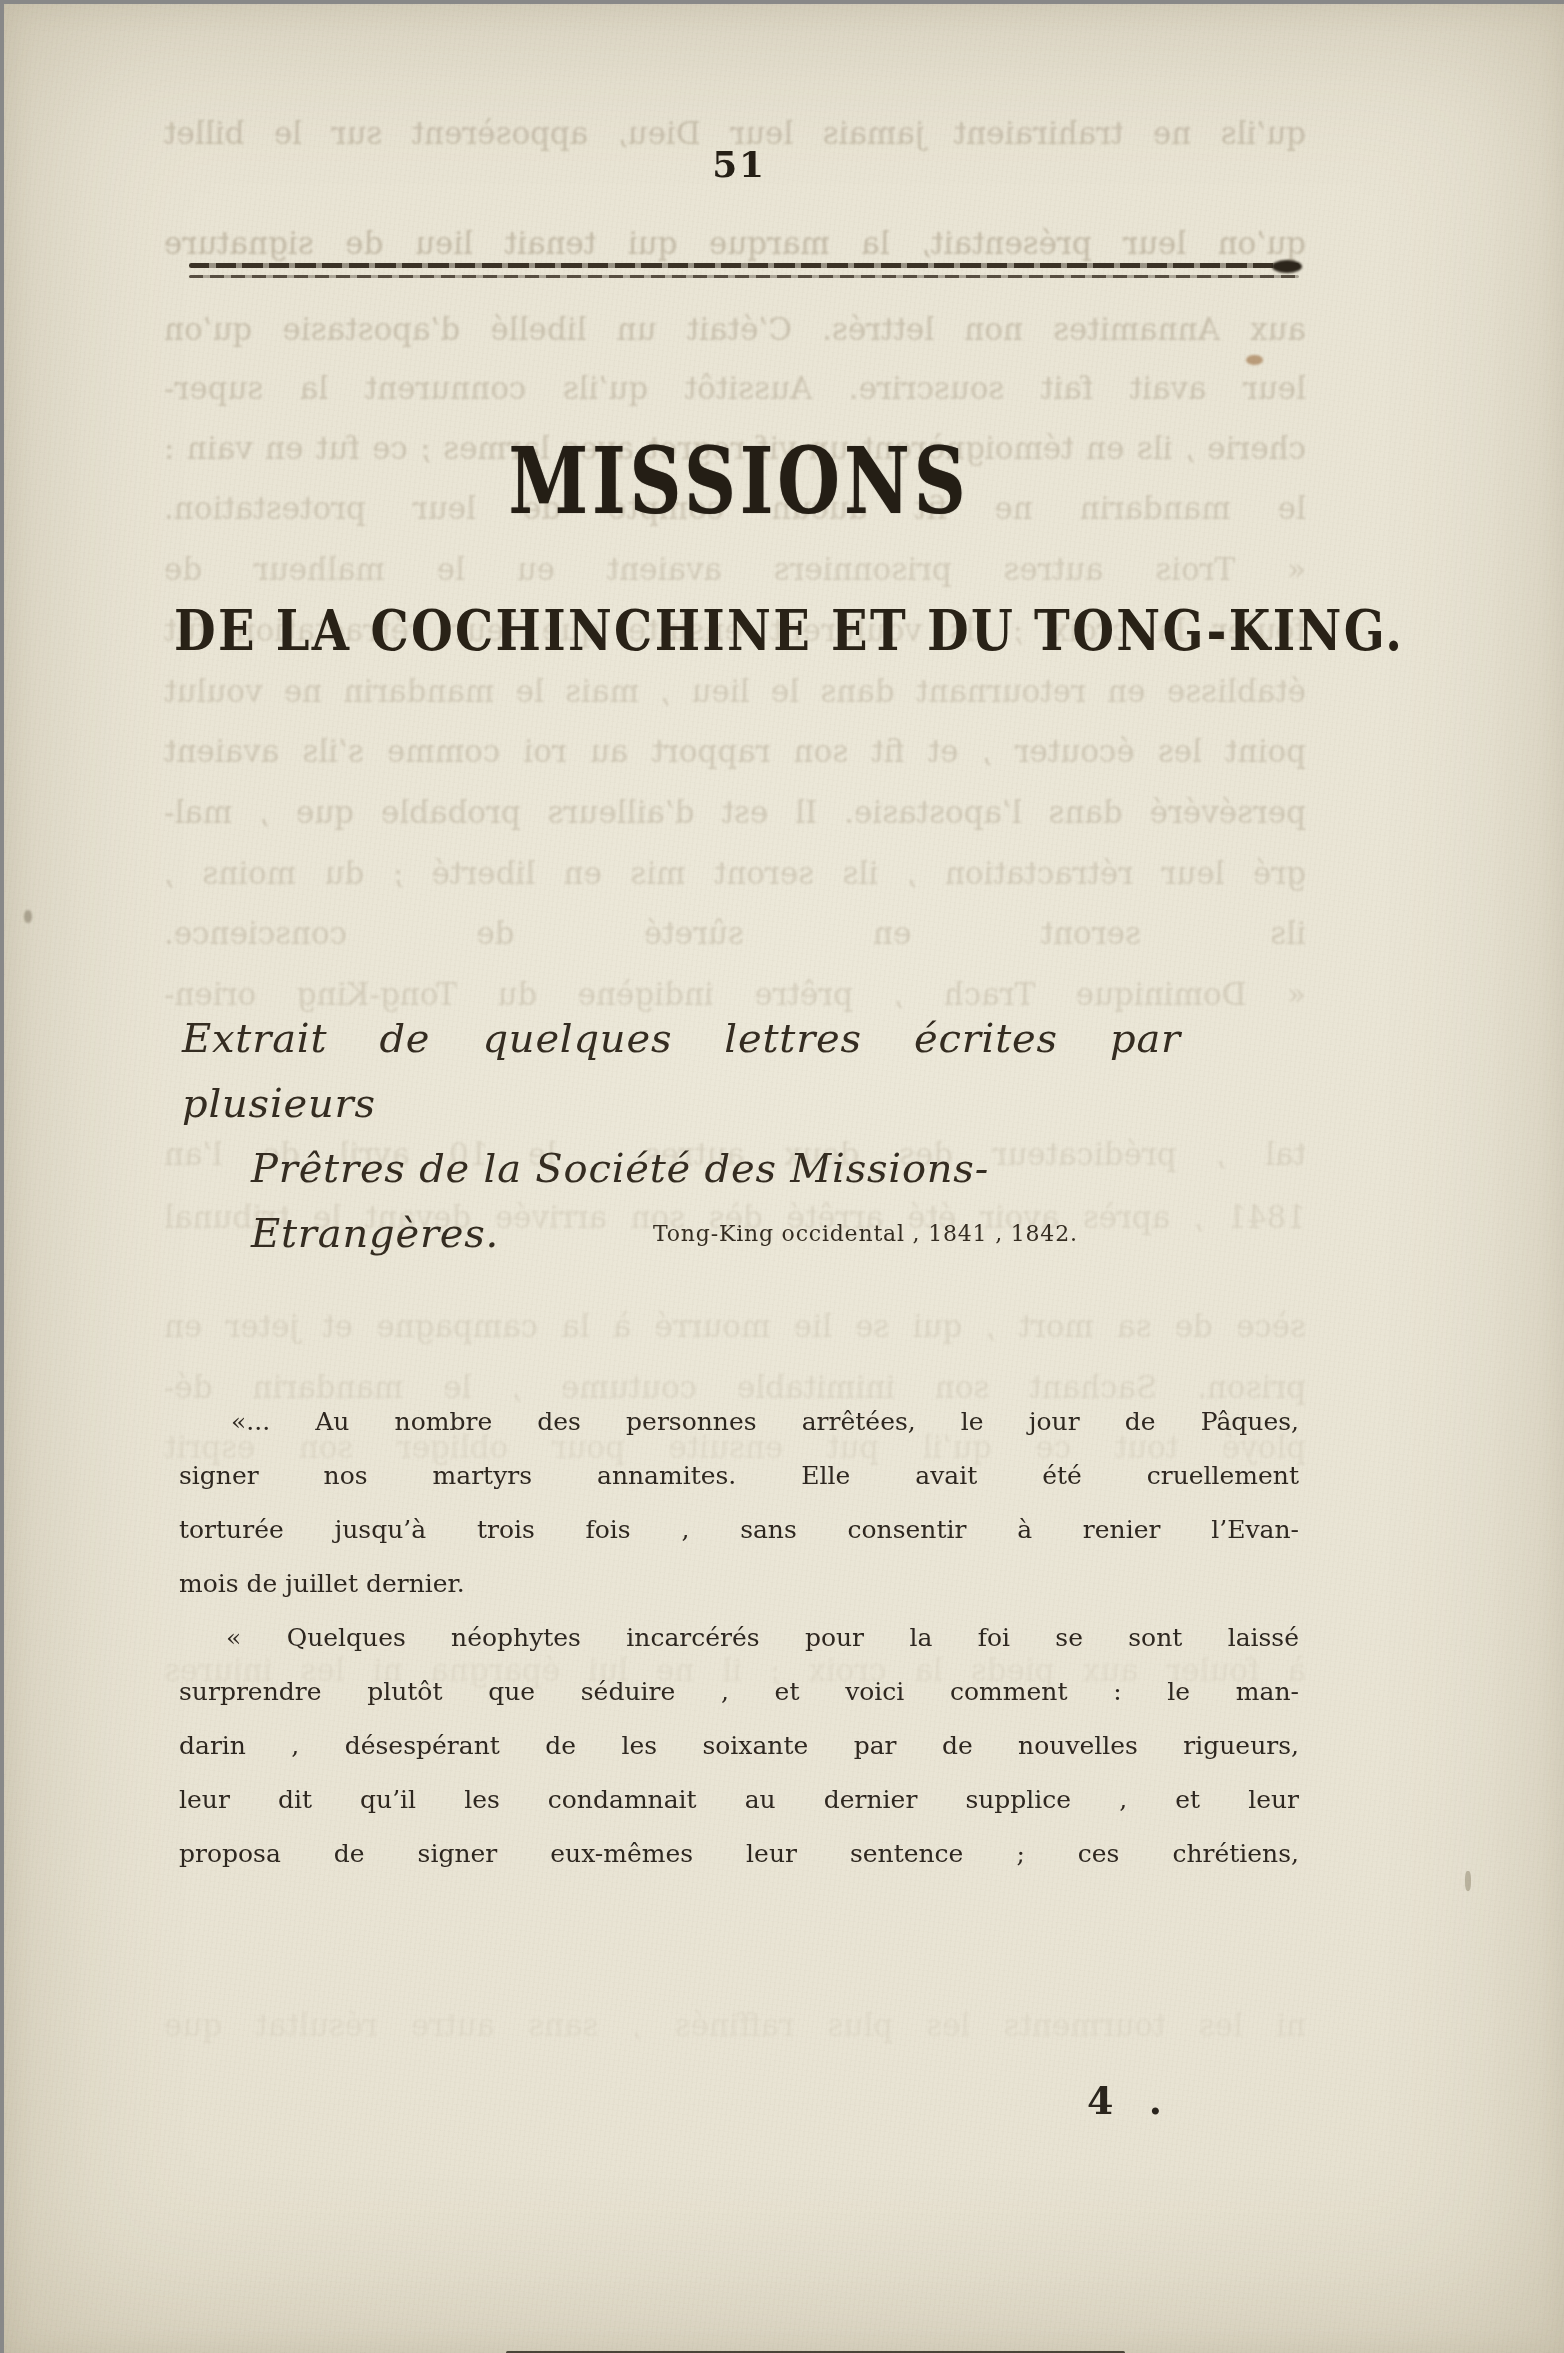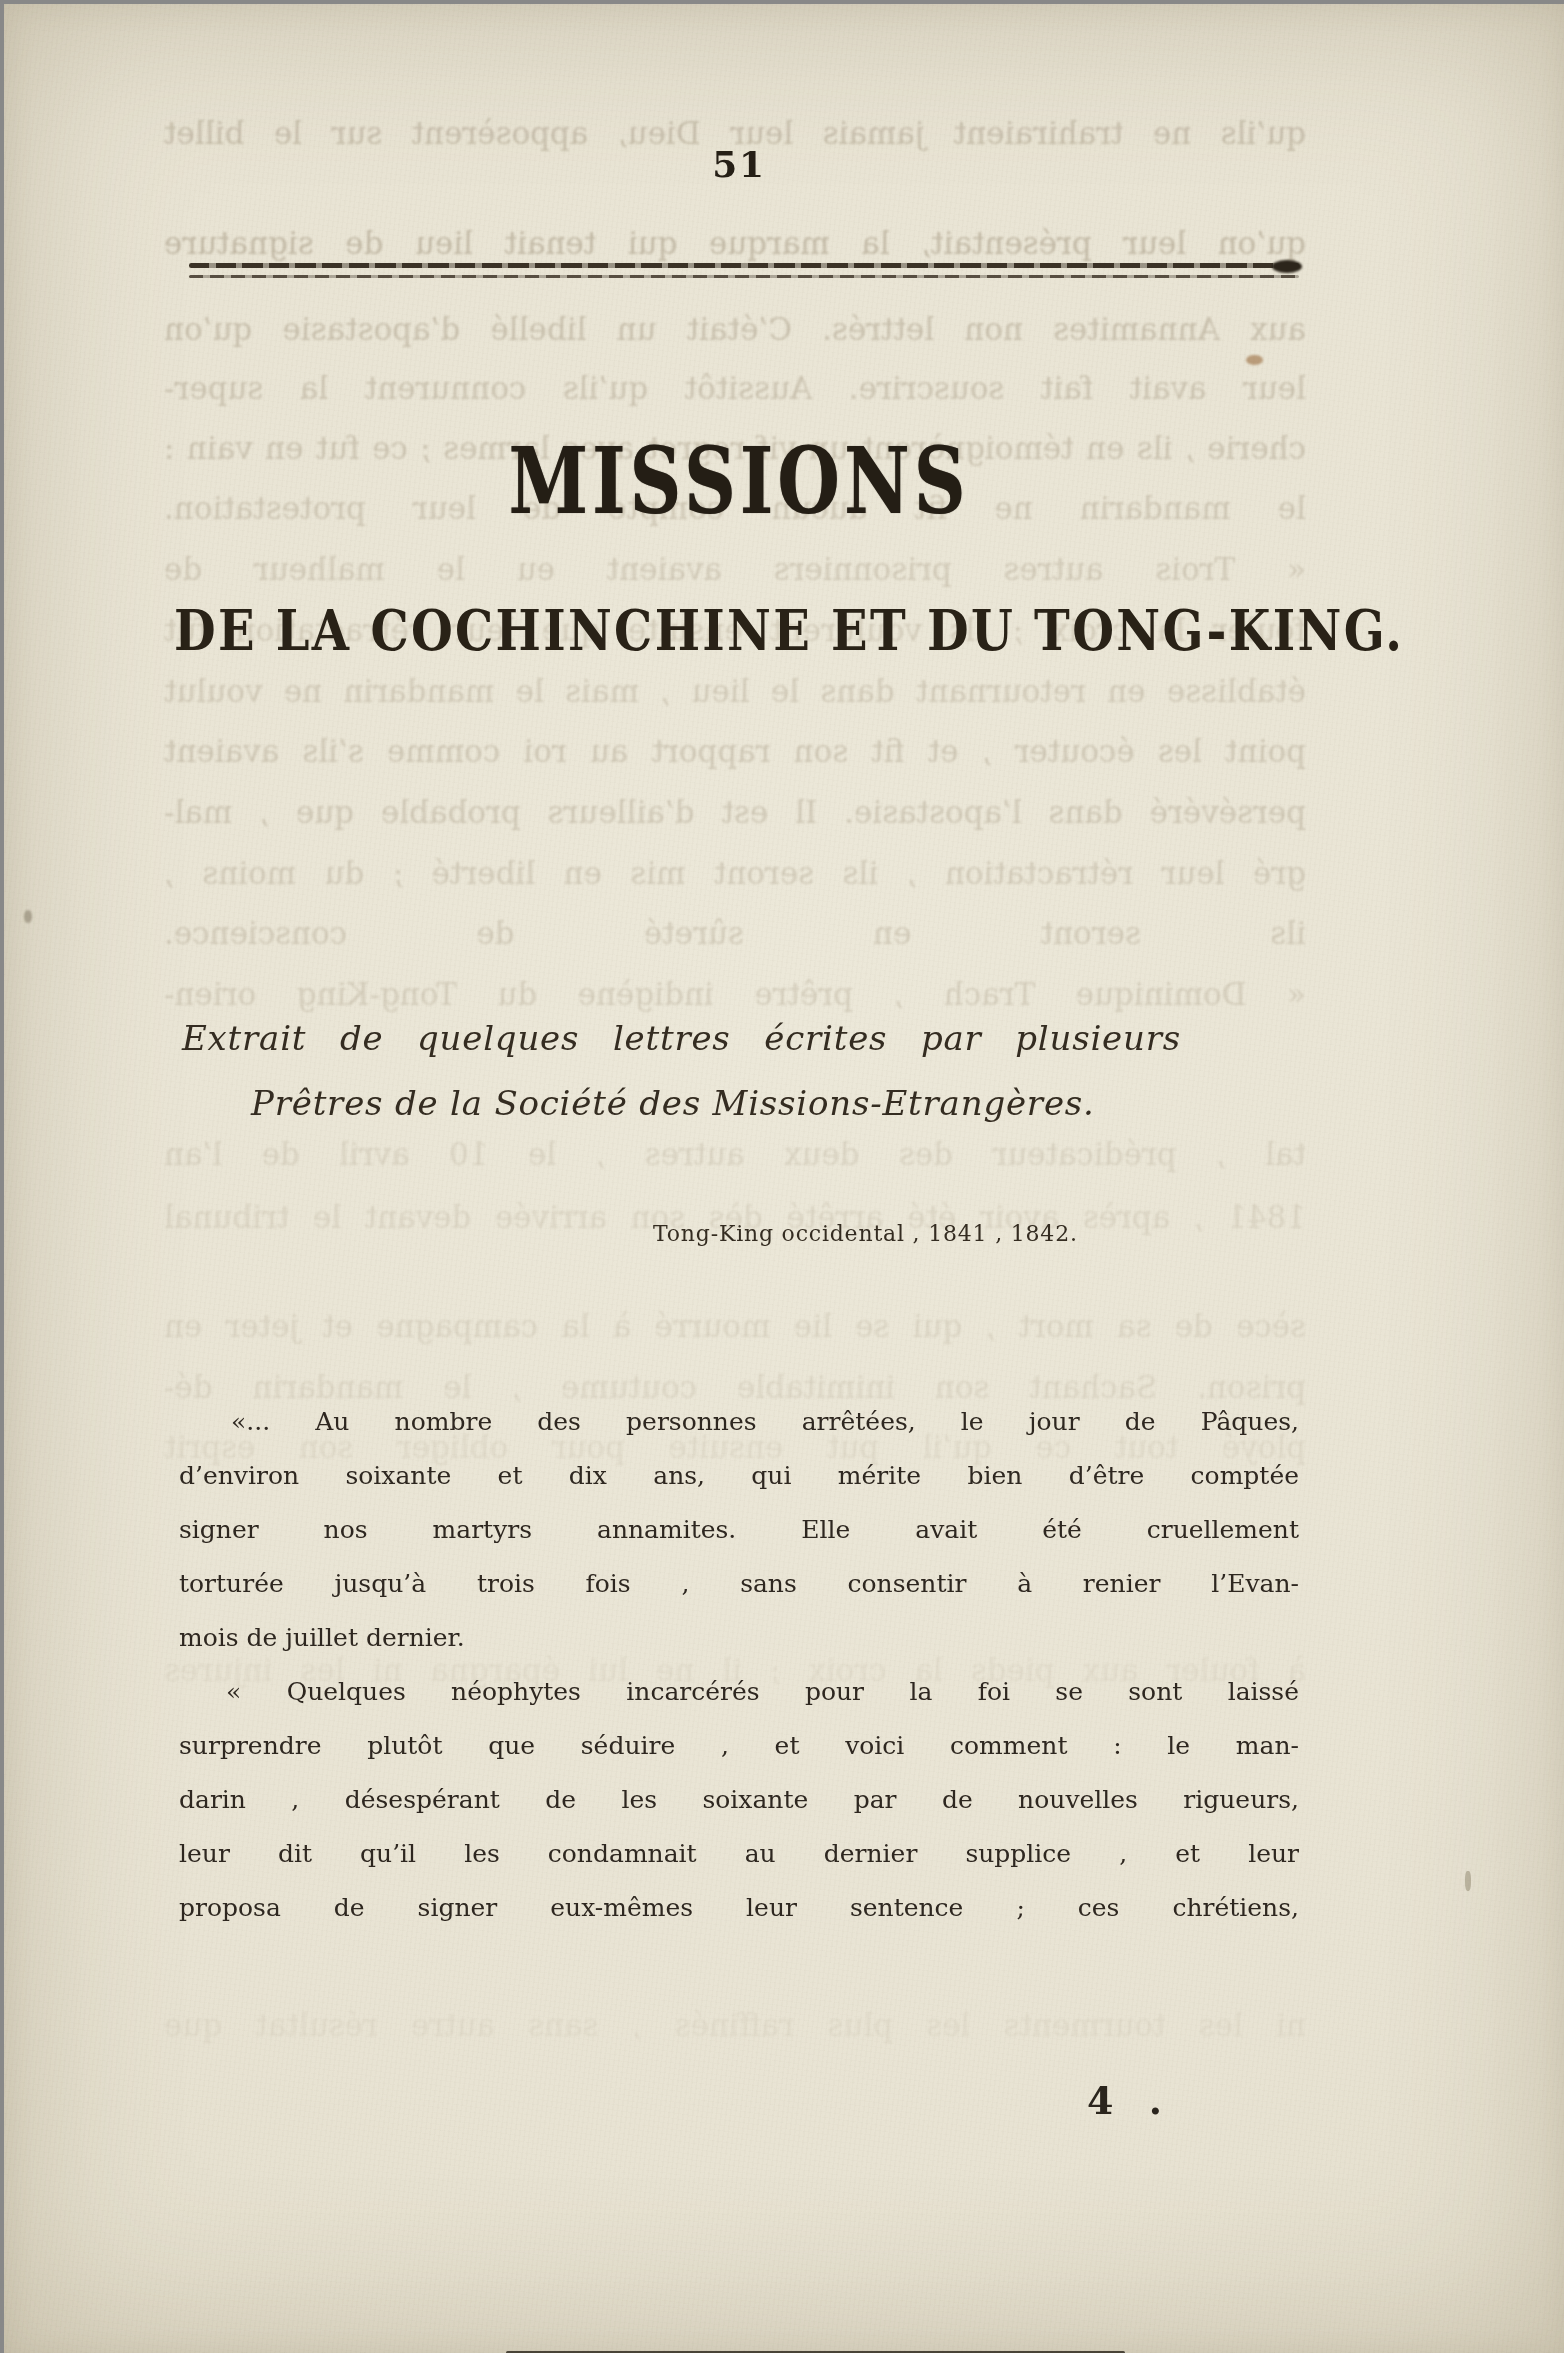--- a/index.html
+++ b/index.html
@@ -52,21 +52,21 @@
     color:#241e15;text-shadow:0 0 0.8px rgba(36,30,21,.6);
   }
   .subtitle{
     position:absolute;left:170px;width:1131px;top:594px;
     text-align:center;font-size:48px;font-weight:bold;letter-spacing:2.3px;
     transform:scaleY(1.15);transform-origin:top center;
     color:#292217;white-space:nowrap;
   }
   .extract{
     position:absolute;left:178px;width:999px;top:1002px;
-    font-style:italic;font-size:34px;line-height:65px;letter-spacing:0.8px;
+    font-style:italic;font-size:40px;line-height:65px;letter-spacing:0.8px;
     color:#342c21;
   }
   .extract-l1{text-align:justify;text-align-last:justify;}
   .extract-l2{padding-left:69px;}
   .dateline{
     position:absolute;left:649px;top:1217px;
     font-size:22px;letter-spacing:0.8px;color:#342c21;white-space:nowrap;
   }
   .body-block{
     position:absolute;left:175px;width:1120px;top:1391px;
@@ -128,21 +128,20 @@
   <div class="extract">
     <div class="extract-l1">Extrait de quelques lettres écrites par plusieurs</div>
     <div class="extract-l2">Prêtres de la Société des Missions-Etrangères.</div>
   </div>
 
   <div class="dateline">Tong-King occidental , 1841 , 1842.</div>
 
   <div class="body-block">
     <div>
         <div class="bline" style="text-indent: 52px;">«... Au nombre des personnes arrêtées, le jour de Pâques,</div>
-        <div class="bline">d’environ soixante et dix ans, qui mérite bien d’être comptée</div>
         <div class="bline">signer nos martyrs annamites. Elle avait été cruellement</div>
         <div class="bline">torturée jusqu’à trois fois , sans consentir à renier l’Evan-</div>
         <div class="bline" style="text-align-last: left;">mois de juillet dernier.</div>
       </div>
     <div>
         <div class="bline" style="text-indent: 47px;">« Quelques néophytes incarcérés pour la foi se sont laissé</div>
         <div class="bline">surprendre plutôt que séduire , et voici comment : le man-</div>
         <div class="bline">darin , désespérant de les soixante par de nouvelles rigueurs,</div>
         <div class="bline">leur dit qu’il les condamnait au dernier supplice , et leur</div>
         <div class="bline">proposa de signer eux-mêmes leur sentence ; ces chrétiens,</div>

